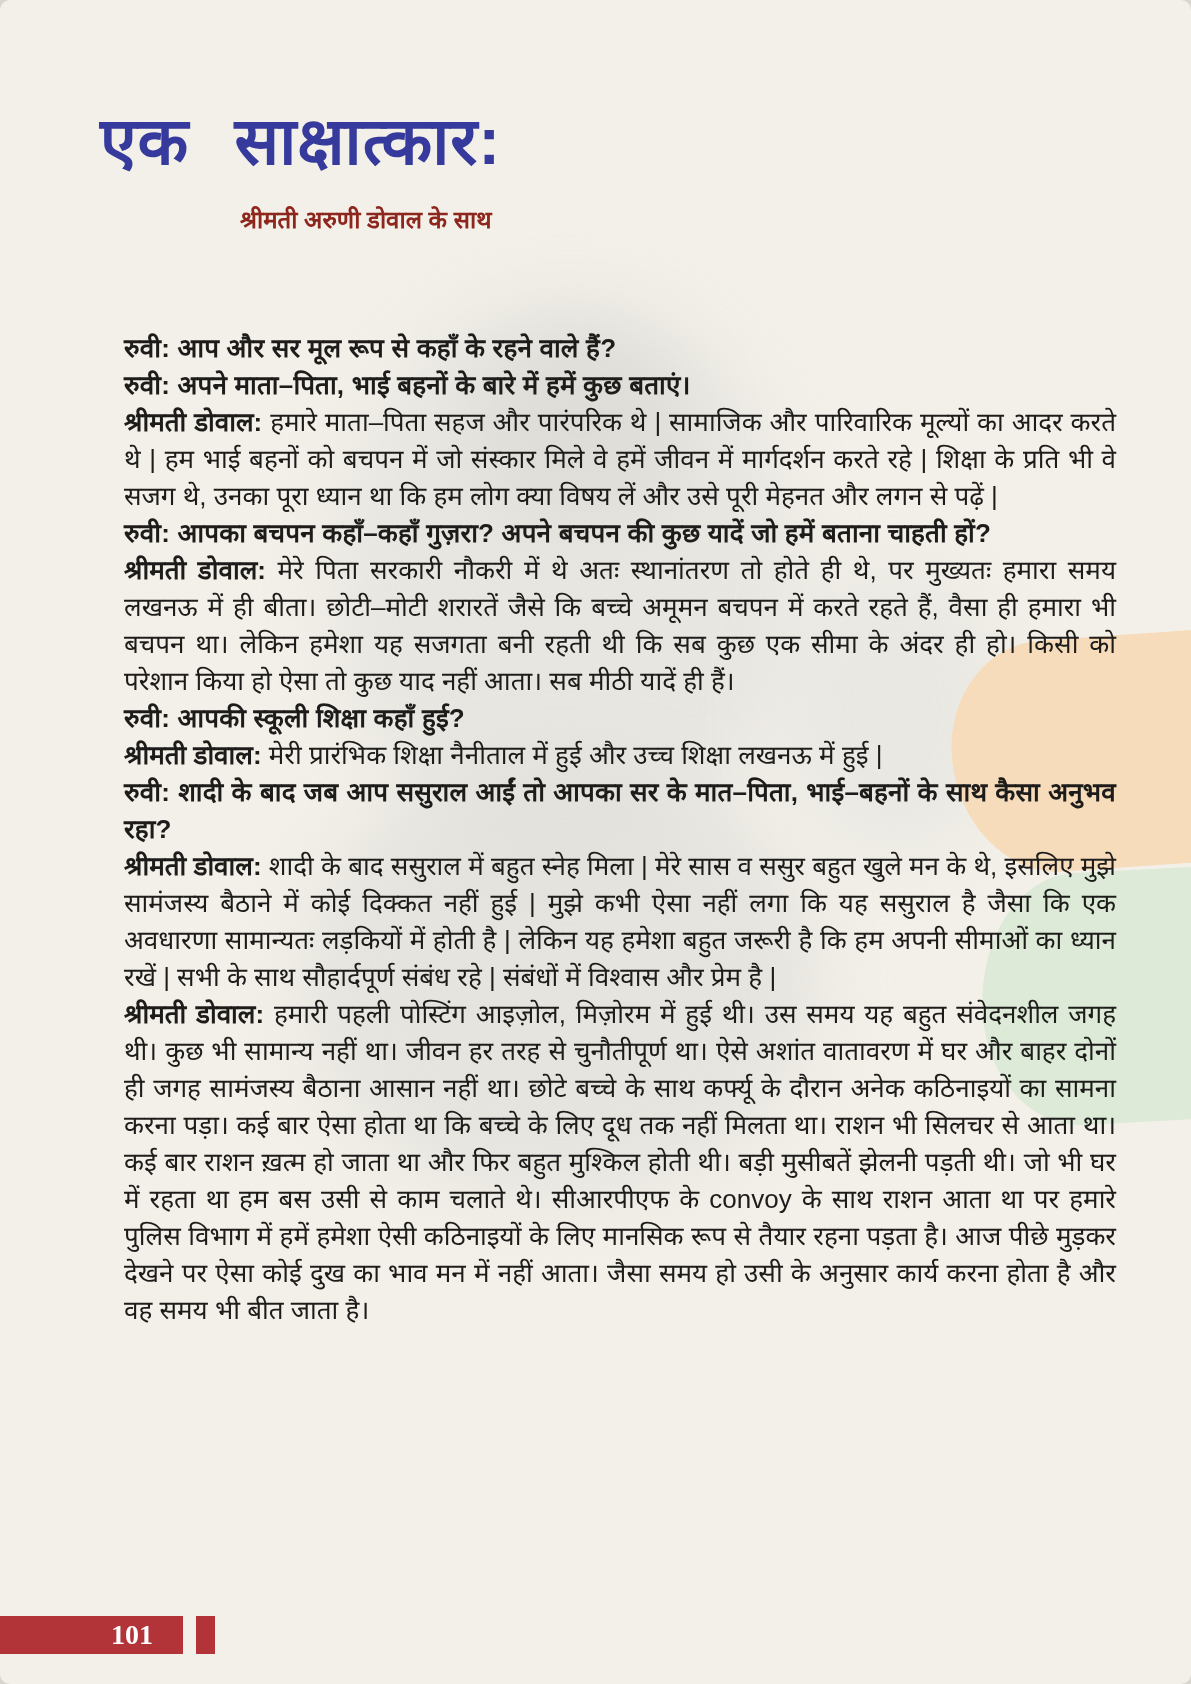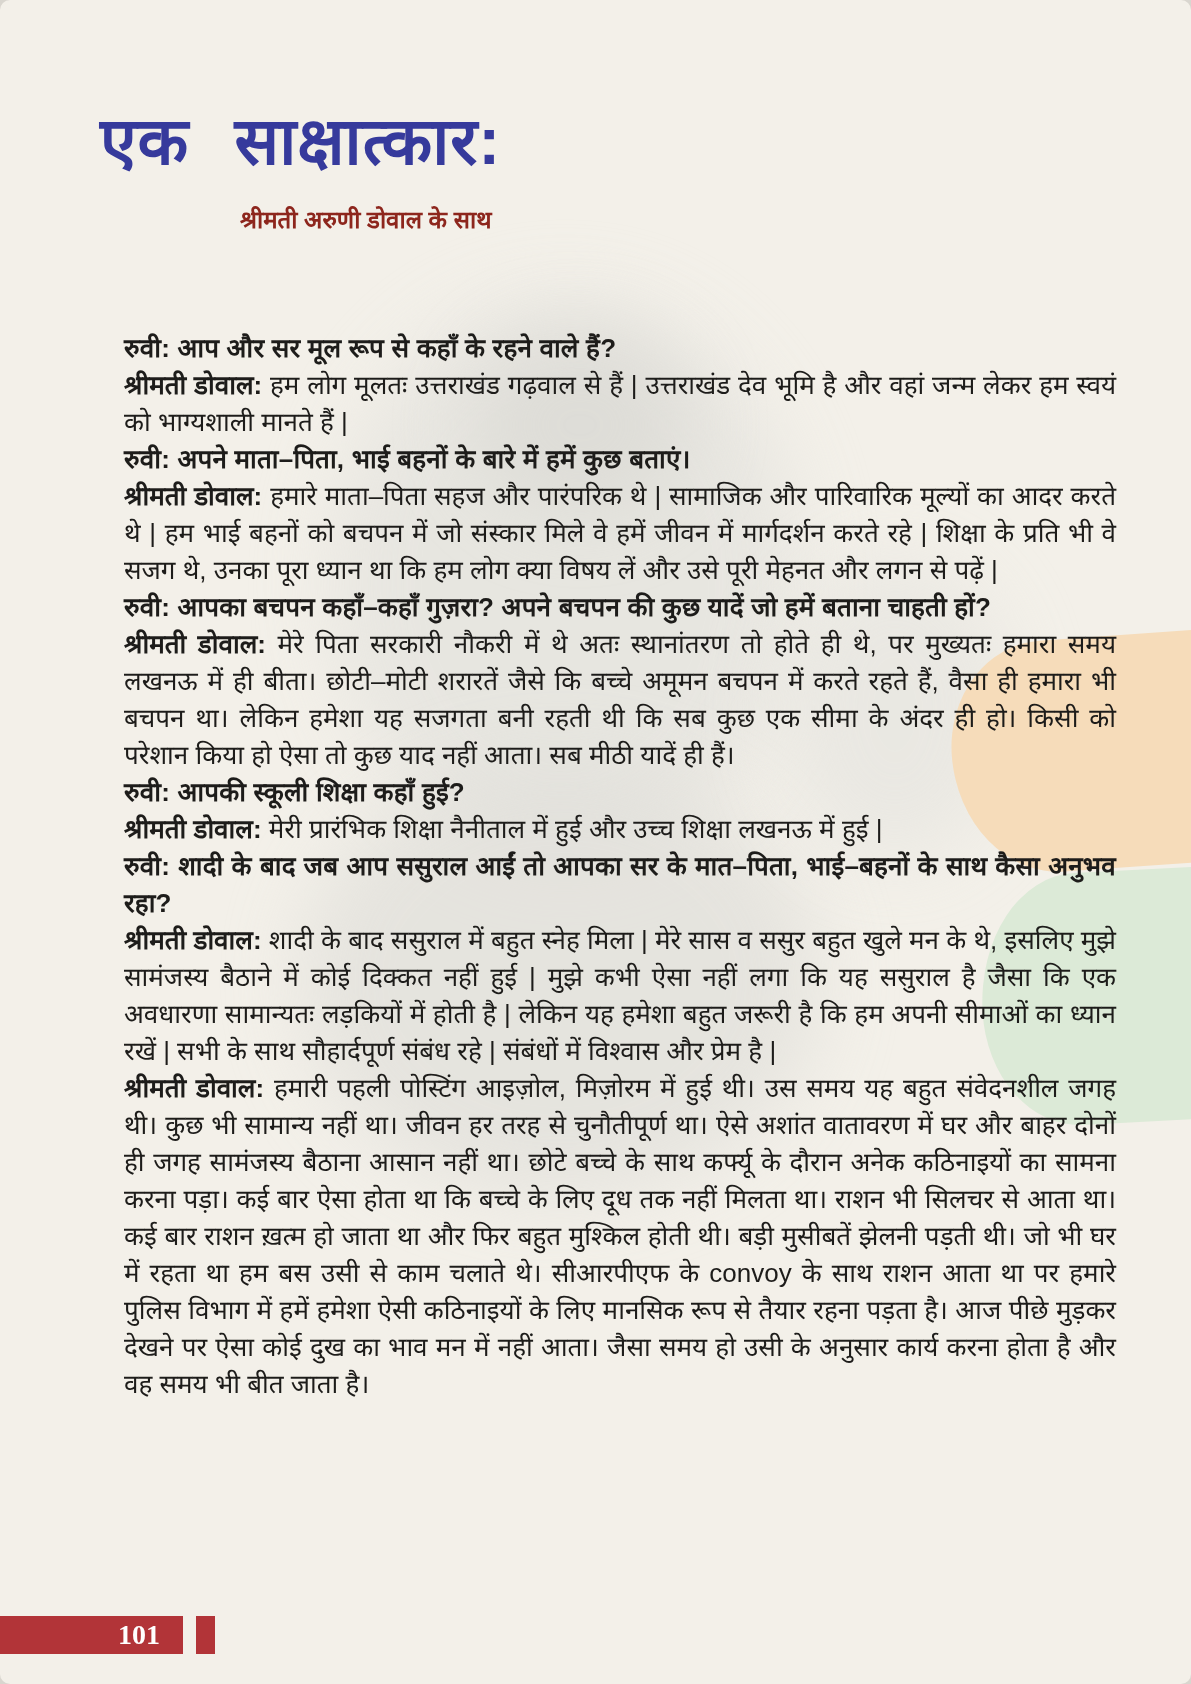--- a/index.html
+++ b/index.html
@@ -74,21 +74,21 @@
     margin-left:24px;
   }
   .interview p{margin:0;}
   .interview p.question{font-weight:900;letter-spacing:.2px;}
   .interview p.answer b{font-weight:900;}
   
   .page-number-bar{
     position:absolute;left:0;top:1616px;width:183px;height:38px;
     background:var(--footer_red);
     display:flex;align-items:center;justify-content:flex-end;
-    padding-right:23px;box-sizing:border-box;text-align:center;
+    padding-right:30px;box-sizing:border-box;text-align:center;
   }
   .page-number-bar span{
     color:#ffffff;
     font-family:"Liberation Serif","DejaVu Serif",serif;
     font-size:28px;font-weight:700;line-height:1;
   }
   .page-number-accent{
     position:absolute;left:196px;top:1616px;width:19px;height:38px;
     background:var(--footer_red);
   }
@@ -105,21 +105,20 @@
     <div class="photo-blob b4"></div>
     <div class="flag-band saffron"></div>
     <div class="flag-band green"></div>
   </div>
 
   <h1 class="title">एक साक्षात्कार:</h1>
   <h2 class="subtitle">श्रीमती अरुणी डोवाल के साथ</h2>
 
   <div class="interview">
       <p class="question">रुवी: आप और सर मूल रूप से कहाँ के रहने वाले हैं?</p>
-      <p class="answer"><b>श्रीमती डोवाल: </b>हम लोग मूलतः उत्तराखंड गढ़वाल से हैं | उत्तराखंड देव भूमि है और वहां जन्म लेकर हम स्वयं को भाग्यशाली मानते हैं |</p>
       <p class="question">रुवी: अपने माता–पिता, भाई बहनों के बारे में हमें कुछ बताएं।</p>
       <p class="answer"><b>श्रीमती डोवाल: </b>हमारे माता–पिता सहज और पारंपरिक थे | सामाजिक और पारिवारिक मूल्यों का आदर करते थे | हम भाई बहनों को बचपन में जो संस्कार मिले वे हमें जीवन में मार्गदर्शन करते रहे | शिक्षा के प्रति भी वे सजग थे, उनका पूरा ध्यान था कि हम लोग क्या विषय लें और उसे पूरी मेहनत और लगन से पढ़ें |</p>
       <p class="question">रुवी: आपका बचपन कहाँ–कहाँ गुज़रा? अपने बचपन की कुछ यादें जो हमें बताना चाहती हों?</p>
       <p class="answer"><b>श्रीमती डोवाल: </b>मेरे पिता सरकारी नौकरी में थे अतः स्थानांतरण तो होते ही थे, पर मुख्यतः हमारा समय लखनऊ में ही बीता। छोटी–मोटी शरारतें जैसे कि बच्चे अमूमन बचपन में करते रहते हैं, वैसा ही हमारा भी बचपन था। लेकिन हमेशा यह सजगता बनी रहती थी कि सब कुछ एक सीमा के अंदर ही हो। किसी को परेशान किया हो ऐसा तो कुछ याद नहीं आता। सब मीठी यादें ही हैं।</p>
       <p class="question">रुवी: आपकी स्कूली शिक्षा कहाँ हुई?</p>
       <p class="answer"><b>श्रीमती डोवाल: </b>मेरी प्रारंभिक शिक्षा नैनीताल में हुई और उच्च शिक्षा लखनऊ में हुई |</p>
       <p class="question">रुवी: शादी के बाद जब आप ससुराल आईं तो आपका सर के मात–पिता, भाई–बहनों के साथ कैसा अनुभव रहा?</p>
       <p class="answer"><b>श्रीमती डोवाल: </b>शादी के बाद ससुराल में बहुत स्नेह मिला | मेरे सास व ससुर बहुत खुले मन के थे, इसलिए मुझे सामंजस्य बैठाने में कोई दिक्कत नहीं हुई | मुझे कभी ऐसा नहीं लगा कि यह ससुराल है जैसा कि एक अवधारणा सामान्यतः लड़कियों में होती है | लेकिन यह हमेशा बहुत जरूरी है कि हम अपनी सीमाओं का ध्यान रखें | सभी के साथ सौहार्दपूर्ण संबंध रहे | संबंधों में विश्वास और प्रेम है |</p>
       <p class="answer"><b>श्रीमती डोवाल: </b>हमारी पहली पोस्टिंग आइज़ोल, मिज़ोरम में हुई थी। उस समय यह बहुत संवेदनशील जगह थी। कुछ भी सामान्य नहीं था। जीवन हर तरह से चुनौतीपूर्ण था। ऐसे अशांत वातावरण में घर और बाहर दोनों ही जगह सामंजस्य बैठाना आसान नहीं था। छोटे बच्चे के साथ कर्फ्यू के दौरान अनेक कठिनाइयों का सामना करना पड़ा। कई बार ऐसा होता था कि बच्चे के लिए दूध तक नहीं मिलता था। राशन भी सिलचर से आता था। कई बार राशन ख़त्म हो जाता था और फिर बहुत मुश्किल होती थी। बड़ी मुसीबतें झेलनी पड़ती थी। जो भी घर में रहता था हम बस उसी से काम चलाते थे। सीआरपीएफ के convoy के साथ राशन आता था पर हमारे पुलिस विभाग में हमें हमेशा ऐसी कठिनाइयों के लिए मानसिक रूप से तैयार रहना पड़ता है। आज पीछे मुड़कर देखने पर ऐसा कोई दुख का भाव मन में नहीं आता। जैसा समय हो उसी के अनुसार कार्य करना होता है और वह समय भी बीत जाता है।</p>
     </div>

